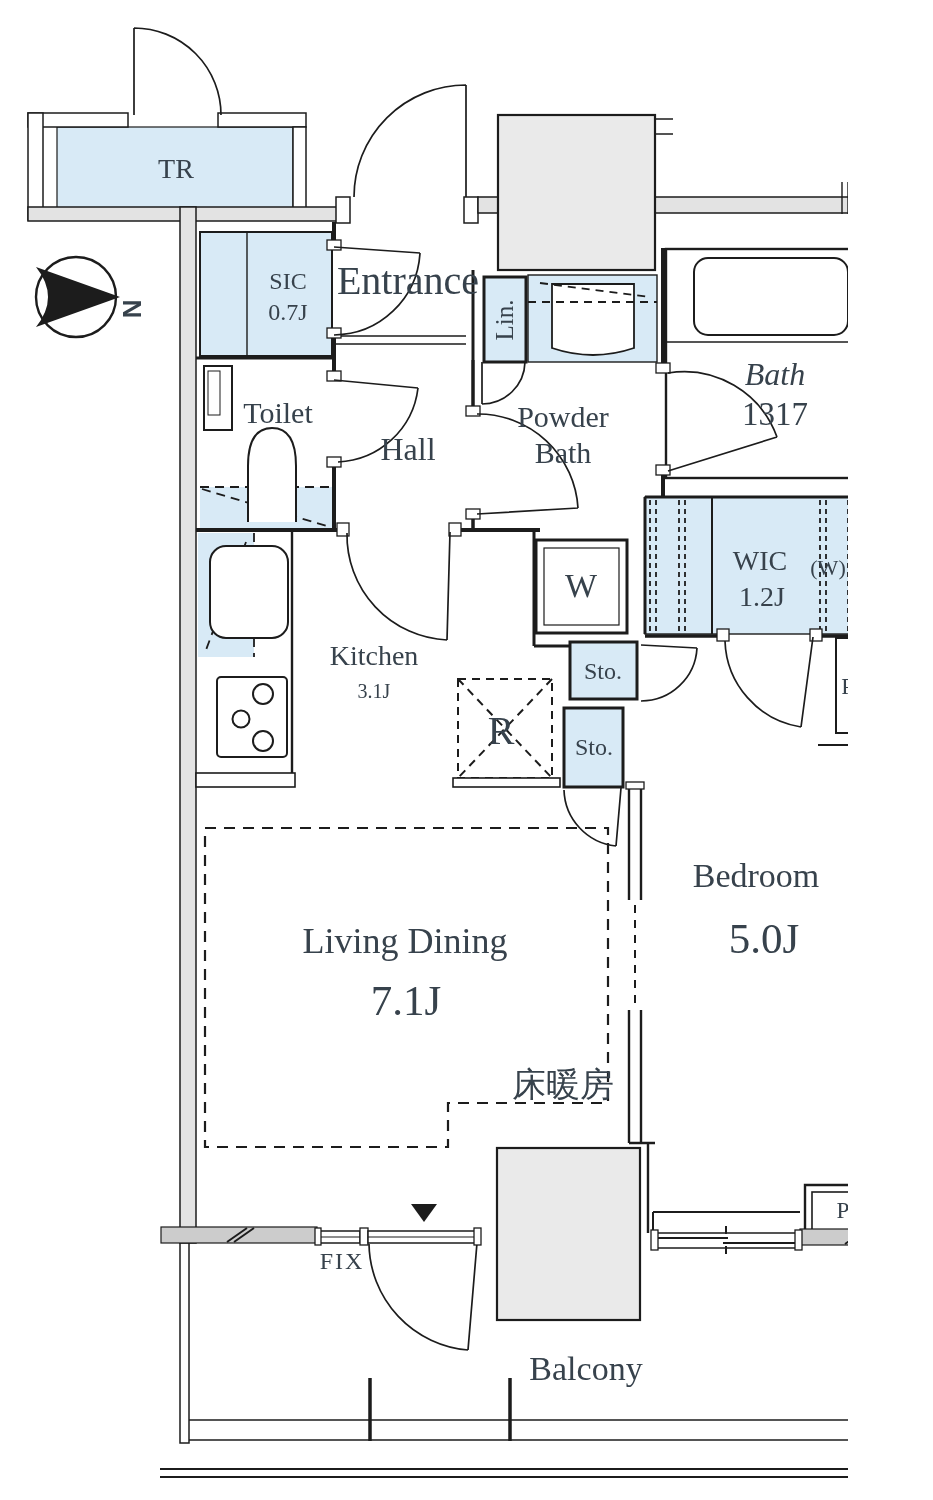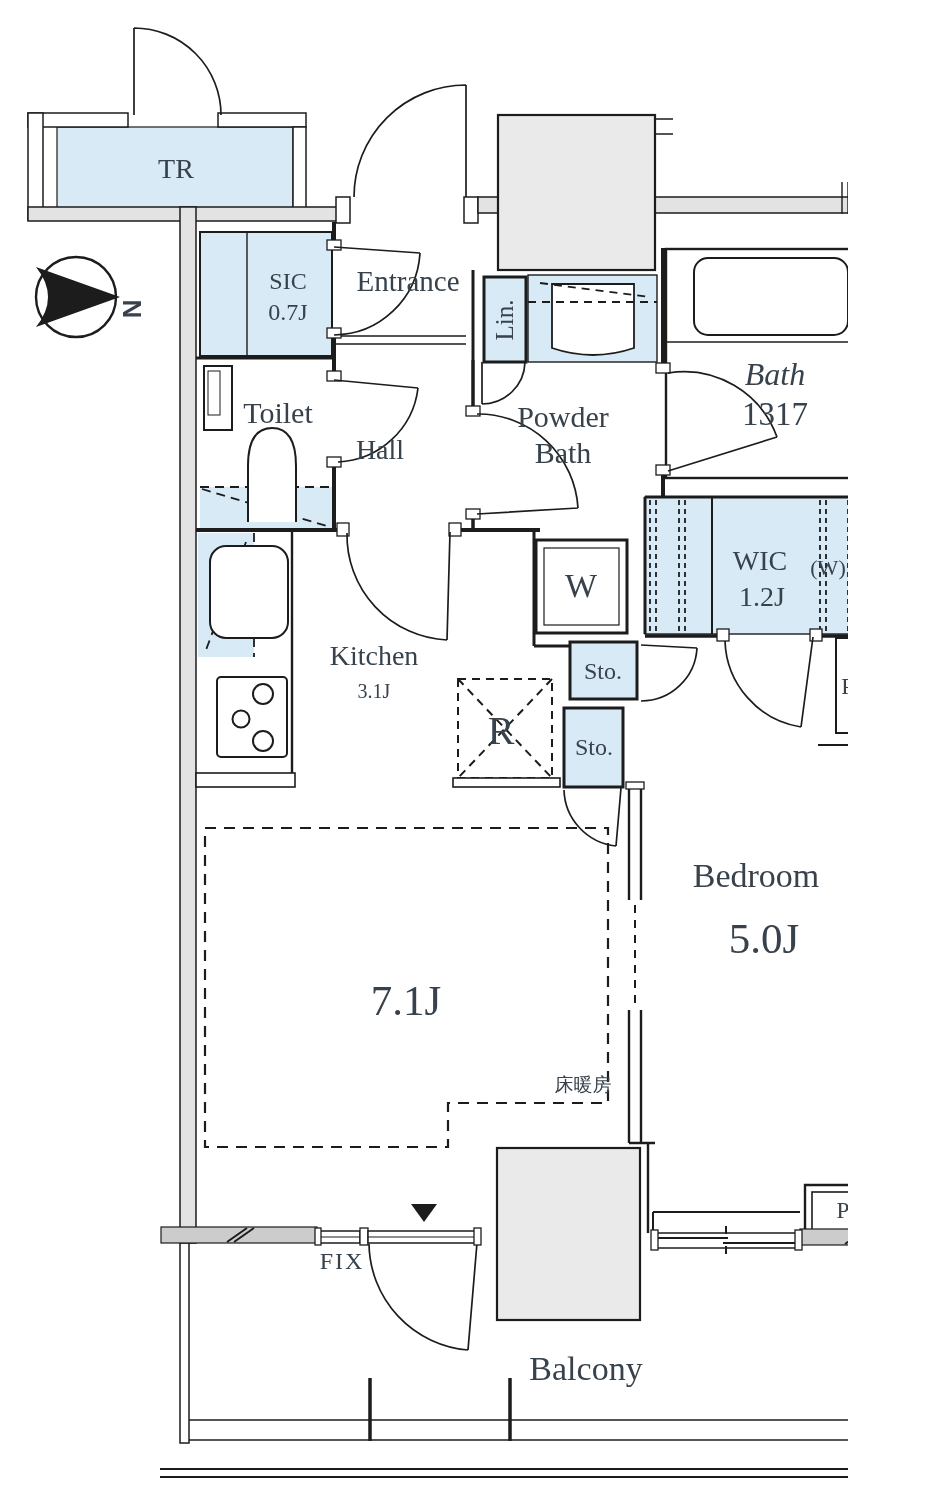--- a/index.html
+++ b/index.html
@@ -175,40 +175,41 @@
 
     <g>
       <circle cx="76" cy="297" r="40" stroke="#1c1c1c" stroke-width="2.4" fill="#ffffff"></circle>
       <path d="M120,297 L36,267 Q60,297 36,327 Z" fill="#1c1c1c" stroke="none"></path>
     </g>
   </svg>
 
   <div class="lbl" style="left:176px;top:169px;font-size:28px;">TR</div>
   <div class="lbl" style="left:288px;top:281px;font-size:24px;">SIC</div>
   <div class="lbl" style="left:288px;top:312px;font-size:24px;">0.7J</div>
-  <div class="lbl" style="left:408px;top:281px;font-size:29px;">Entrance</div>
+  <div class="lbl" style="left:408px;top:281px;font-size:40px;">Entrance</div>
   <div class="lbl" style="left:278px;top:405px;font-size:30px;margin-top:8px;">Toilet</div>
-  <div class="lbl" style="left:380px;top:450px;font-size:28px;">Hall</div>
+  <div class="lbl" style="left:408px;top:450px;font-size:32px;">Hall</div>
   <div class="lbl" style="left:563px;top:417px;font-size:30px;">Powder</div>
   <div class="lbl" style="left:563px;top:453px;font-size:30px;">Bath</div>
   <div class="lbl" style="left:775px;top:375px;font-size:32px;font-style:italic;">Bath</div>
   <div class="lbl" style="left:775px;top:414px;font-size:33px;">1317</div>
   <div class="lbl vert" style="left:505px;top:320px;font-size:25px;">Lin.</div>
   <div class="lbl" style="left:581px;top:586px;font-size:34px;">W</div>
   <div class="lbl" style="left:760px;top:561px;font-size:28px;">WIC</div>
   <div class="lbl" style="left:762px;top:597px;font-size:28px;">1.2J</div>
   <div class="lbl" style="left:828px;top:568px;font-size:22px;">(W)</div>
   <div class="lbl" style="left:603px;top:671px;font-size:24px;">Sto.</div>
   <div class="lbl" style="left:594px;top:747px;font-size:24px;">Sto.</div>
   <div class="lbl" style="left:854px;top:687px;font-size:23px;">PS</div>
   <div class="lbl" style="left:374px;top:656px;font-size:28px;">Kitchen</div>
   <div class="lbl" style="left:374px;top:691px;font-size:20px;">3.1J</div>
   <div class="lbl" style="left:501px;top:731px;font-size:40px;">R</div>
+  <div class="lbl" style="left:405px;top:941px;font-size:36px;">Living Dining</div>
   <div class="lbl" style="left:406px;top:1001px;font-size:43px;">7.1J</div>
-  <div class="lbl" style="left:583px;top:1085px;font-size:19px;">床暖房</div>
+  <div class="lbl" style="left:563px;top:1085px;font-size:34px;">床暖房</div>
   <div class="lbl" style="left:756px;top:876px;font-size:34px;">Bedroom</div>
   <div class="lbl" style="left:764px;top:939px;font-size:43px;">5.0J</div>
   <div class="lbl" style="left:843px;top:1211px;font-size:23px;">P</div>
   <div class="lbl" style="left:342px;top:1261px;font-size:24px;letter-spacing:2px;">FIX</div>
   <div class="lbl" style="left:586px;top:1369px;font-size:34px;text-align:center;">Balcony</div>
   <div class="lbl compass-n" style="left:131px;top:309px;font-size:26px;">N</div>
 
 </div>
 
 </body></html>

